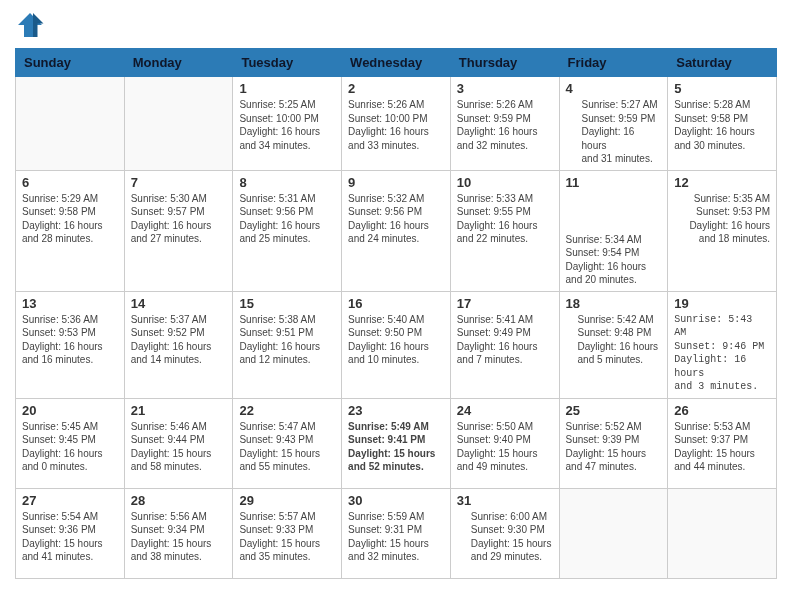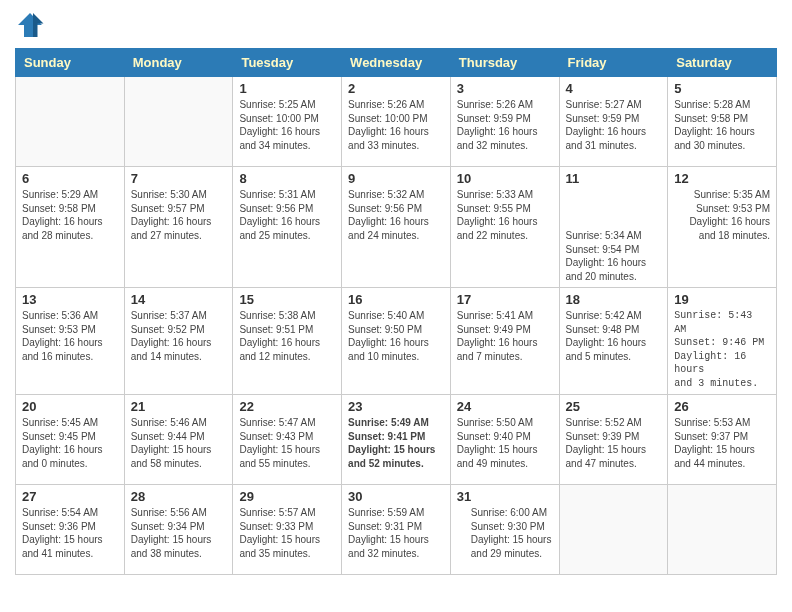--- a/index.html
+++ b/index.html
@@ -40,21 +40,21 @@
       font-size: 16px;
       color: #555;
     }
     .calendar {
       width: 100%;
       border-collapse: collapse;
       border: 1px solid #ccc;
     }
     .calendar th {
       background: #2c7bb6;
-      color: #fef9c3;
+      color: #0f172a;
       text-align: left;
       padding: 6px 8px;
       font-size: 13px;
       border: 1px solid #2c7bb6;
     }
     .calendar td {
       vertical-align: top;
       border: 1px solid #ccc;
       padding: 4px 6px;
       width: 14.28%;
@@ -130,21 +130,21 @@
           </td>
           <td>
             <span class="day-number">3</span>
             <div class="day-info" style="white-space: pre-line;">Sunrise: 5:26 AM
 Sunset: 9:59 PM
 Daylight: 16 hours
 and 32 minutes.</div>
           </td>
           <td>
             <span class="day-number">4</span>
-            <div class="day-info" style="white-space: pre-line;">Sunrise: 5:27 AM
+            <div class="day-info" style="white-space: pre-line; margin-left: 16px;">Sunrise: 5:27 AM
 Sunset: 9:59 PM
 Daylight: 16 hours
 and 31 minutes.</div>
           </td>
           <td>
             <span class="day-number">5</span>
             <div class="day-info" style="white-space: pre-line;">Sunrise: 5:28 AM
 Sunset: 9:58 PM
 Daylight: 16 hours
 and 30 minutes.</div>
@@ -232,21 +232,21 @@
           </td>
           <td>
             <span class="day-number">17</span>
             <div class="day-info" style="white-space: pre-line;">Sunrise: 5:41 AM
 Sunset: 9:49 PM
 Daylight: 16 hours
 and 7 minutes.</div>
           </td>
           <td>
             <span class="day-number">18</span>
-            <div class="day-info" style="white-space: pre-line;">Sunrise: 5:42 AM
+            <div class="day-info" style="white-space: pre-line; margin-left: 12px;">Sunrise: 5:42 AM
 Sunset: 9:48 PM
 Daylight: 16 hours
 and 5 minutes.</div>
           </td>
           <td>
             <span class="day-number">19</span>
             <div class="day-info" style="white-space: pre-line; font-family: Liberation Mono, monospace;">Sunrise: 5:43 AM
 Sunset: 9:46 PM
 Daylight: 16 hours
 and 3 minutes.</div>

